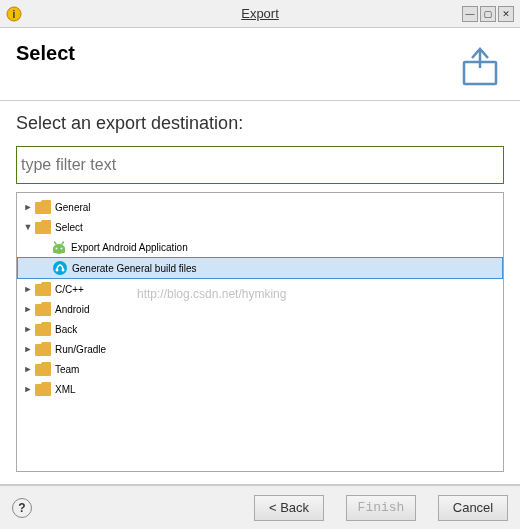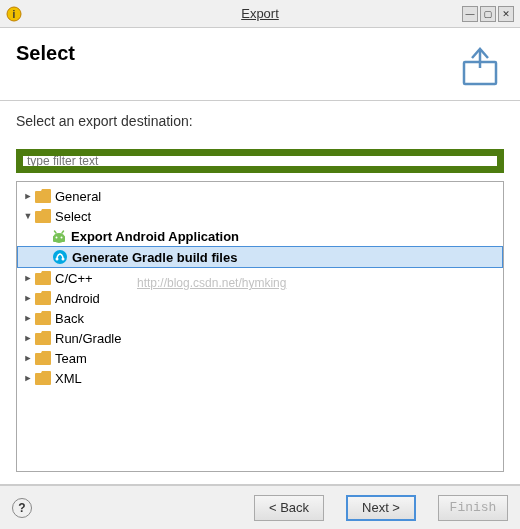--- a/index.html
+++ b/index.html
@@ -93,31 +93,31 @@
     
     .content {
       flex: 1;
       padding: 12px 16px;
       display: flex;
       flex-direction: column;
       gap: 8px;
     }
 
     .destination-label {
-      font-size: 14px;
+      font-size: 18px;
       color: #333;
-      margin-bottom: 12px;
+      margin-bottom: 4px;
     }
 
     .filter-input {
       width: 100%;
-      height: 24px;
-      border: 7px solid #4d7c0f;
+      height: 38px;
+      border: 1px solid #4d7c0f;
       padding: 2px 4px;
-      font-size: 12px;
+      font-size: 16px;
       color: #888;
       outline: none;
     }
 
     
     .tree {
       flex: 1;
       border: 1px solid #aaa;
       background: #fff;
       overflow-y: auto;
@@ -148,27 +148,27 @@
       width: 16px;
       height: 16px;
       margin-right: 4px;
       flex-shrink: 0;
       display: inline-flex;
       align-items: center;
       justify-content: center;
     }
 
     .tree-label {
-      font-size: 13px;
+      font-size: 10px;
       color: #000;
     }
 
     
     .indent-0 { padding-left: 4px; }
-    .indent-1 { padding-left: 20px; font-weight: bold; }
+    .indent-1 { padding-left: 20px; }
 
     
     .tree-item.selected {
       background: #d0e4f7;
       border: 1px solid #4a90d9;
     }
 
     
     .bottom-separator {
       height: 1px;
@@ -315,35 +315,35 @@
       <div class="tree-item indent-1 selected">
         <span class="tree-toggle">&nbsp;</span>
         <span class="tree-folder-icon">
           <svg width="16" height="16" viewBox="0 0 16 16">
             <circle cx="8" cy="8" r="7" fill="#02a8e2"></circle>
             <path d="M5,10 Q5,6 8,5 Q11,6 11,10" fill="none" stroke="white" stroke-width="1.5"></path>
             <circle cx="5" cy="10" r="1.5" fill="white"></circle>
             <circle cx="11" cy="10" r="1.5" fill="white"></circle>
           </svg>
         </span>
-        <span class="tree-label">Generate Gradle build files</span>
+        <span class="tree-label">Generate General build files</span>
       </div>
 
       <div class="tree-item indent-0">
         <span class="tree-toggle">►</span>
         <span class="tree-folder-icon">
           <svg width="16" height="14" viewBox="0 0 16 14">
             <path d="M0,3 Q0,2 1,2 L6,2 L7,0 L15,0 Q16,0 16,1 L16,13 Q16,14 15,14 L1,14 Q0,14 0,13 Z" fill="#e8b040"></path>
           </svg>
         </span>
         <span class="tree-label">C/C++</span>
       </div>
 
       <div style="position:relative; height:0;">
-        <span style="position:absolute; top:-12px; left:120px; font-size:12px; color:rgba(100,100,100,0.4); pointer-events:none;text-decoration:underline;">http://blog.csdn.net/hymking</span>
+        <span style="position:absolute; top:-12px; left:120px; font-size:12px; color:rgba(100,100,100,0.4); pointer-events:none;">http://blog.csdn.net/hymking</span>
       </div>
 
       <div class="tree-item indent-0">
         <span class="tree-toggle">►</span>
         <span class="tree-folder-icon">
           <svg width="16" height="14" viewBox="0 0 16 14">
             <path d="M0,3 Q0,2 1,2 L6,2 L7,0 L15,0 Q16,0 16,1 L16,13 Q16,14 15,14 L1,14 Q0,14 0,13 Z" fill="#e8b040"></path>
           </svg>
         </span>
         <span class="tree-label">Android</span>
@@ -394,16 +394,16 @@
 </div>
 
 <div class="bottom-separator"></div>
 
 <div class="footer">
   <div class="footer-left">
     <div class="help-btn">?</div>
   </div>
   <div class="footer-right">
     <button class="footer-btn">&lt; Back</button>
-    <button class="footer-btn primary">Next &gt;</button>
     <button class="footer-btn" disabled="">Finish</button>
+    <button class="footer-btn">Cancel</button>
   </div>
 </div>
 
 </body></html>

